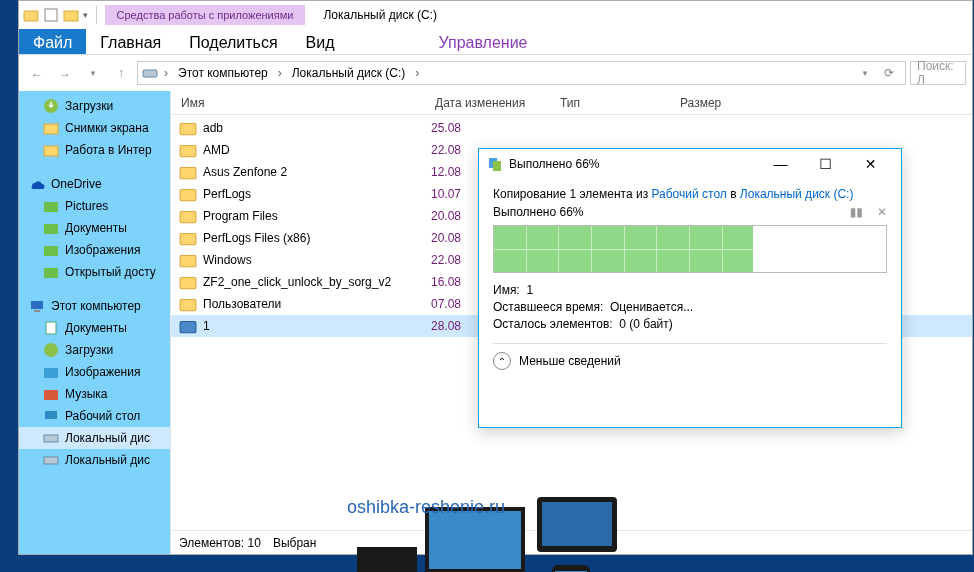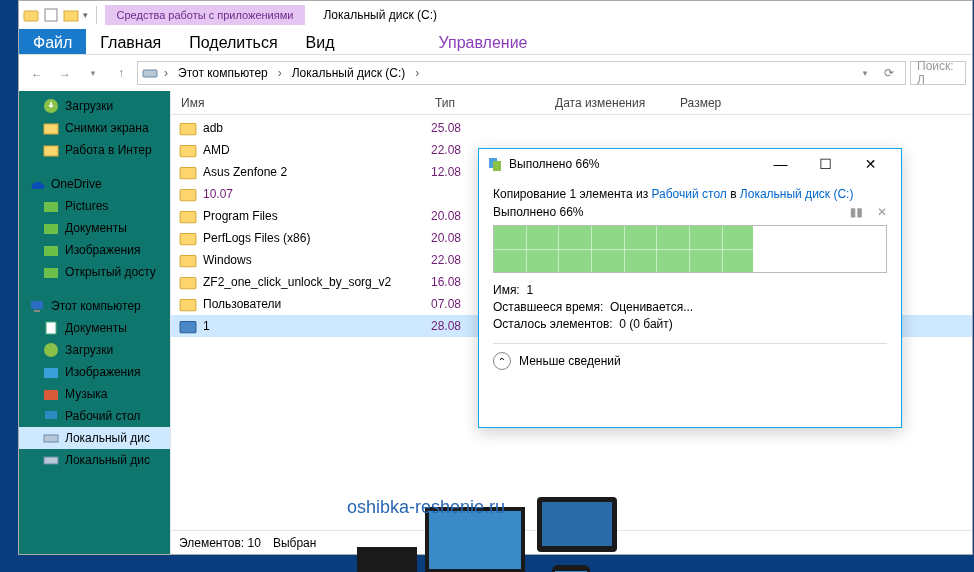--- a/index.html
+++ b/index.html
@@ -23,21 +23,21 @@
 .navbar { height: 36px; background: #fff; display: flex; align-items: center; padding: 4px 6px; gap: 4px; }
 .nav-btn { width: 24px; height: 24px; display: flex; align-items: center; justify-content: center; color: #888; cursor: pointer; }
 .address-bar { flex: 1; border: 1px solid #ccc; height: 24px; display: flex; align-items: center; padding: 0 4px; gap: 4px; }
 .crumb-icon { width: 16px; height: 16px; }
 .crumb { padding: 2px 4px; cursor: pointer; }
 .crumb-sep { color: #666; padding: 0 2px; }
 .addr-actions { display: flex; margin-left: auto; }
 .search-box { border: 1px solid #ccc; height: 24px; width: 56px; padding: 0 6px; color: #999; display: flex; align-items: center; }
 
 .content { flex: 1; display: flex; }
-.sidebar { width: 152px; background: #0f766e; border-right: 1px solid #e5e5e5; overflow: hidden; padding-top: 4px; position: relative; }
+.sidebar { width: 152px; background: #7dd3fc; border-right: 1px solid #e5e5e5; overflow: hidden; padding-top: 4px; position: relative; }
 .side-item { display: flex; align-items: center; padding: 3px 4px 3px 24px; gap: 6px; cursor: pointer; white-space: nowrap; overflow: hidden; }
 .side-item.group { padding-left: 10px; font-weight: normal; }
 .side-item.selected { background: #cde8ff; }
 .side-icon { width: 16px; height: 16px; flex-shrink: 0; }
 .side-sep { height: 12px; }
 
 .main-list { flex: 1; display: flex; flex-direction: column; }
 .col-headers { height: 24px; display: flex; border-bottom: 1px solid #e5e5e5; align-items: center; }
 .col-h { padding: 4px 10px; font-size: 12px; color: #444; border-right: 1px solid transparent; }
 .col-name { width: 254px; }
@@ -238,22 +238,22 @@
           <svg class="side-icon" viewBox="0 0 16 16">
             <rect class="hd-svg" x="1" y="5" width="14" height="7"></rect>
           </svg>
           <span>Локальный дис</span>
         </div>
     </div>
 
     <div class="main-list">
       <div class="col-headers">
         <div class="col-h col-name">Имя</div>
+        <div class="col-h col-date">Дата изменения</div>
         <div class="col-h col-type">Тип</div>
-        <div class="col-h col-date">Дата изменения</div>
         <div class="col-h col-size">Размер</div>
       </div>
       <div class="file-rows" id="file-rows">
           <div class="file-row">
             <svg class="file-icon" viewBox="0 0 16 16">
               <rect fill="#ffd66e" stroke="#d9a93c" x="1" y="4" width="14" height="10" rx="1"></rect>
             </svg>
             <span class="file-name">adb</span>
             <span class="file-date">25.08</span>
           </div>
@@ -268,20 +268,21 @@
             <svg class="file-icon" viewBox="0 0 16 16">
               <rect fill="#ffd66e" stroke="#d9a93c" x="1" y="4" width="14" height="10" rx="1"></rect>
             </svg>
             <span class="file-name">Asus Zenfone 2</span>
             <span class="file-date">12.08</span>
           </div>
           <div class="file-row">
             <svg class="file-icon" viewBox="0 0 16 16">
               <rect fill="#ffd66e" stroke="#d9a93c" x="1" y="4" width="14" height="10" rx="1"></rect>
             </svg>
+            <span class="file-name">PerfLogs</span>
             <span class="file-date">10.07</span>
           </div>
           <div class="file-row">
             <svg class="file-icon" viewBox="0 0 16 16">
               <rect fill="#ffd66e" stroke="#d9a93c" x="1" y="4" width="14" height="10" rx="1"></rect>
             </svg>
             <span class="file-name">Program Files</span>
             <span class="file-date">20.08</span>
           </div>
           <div class="file-row">

